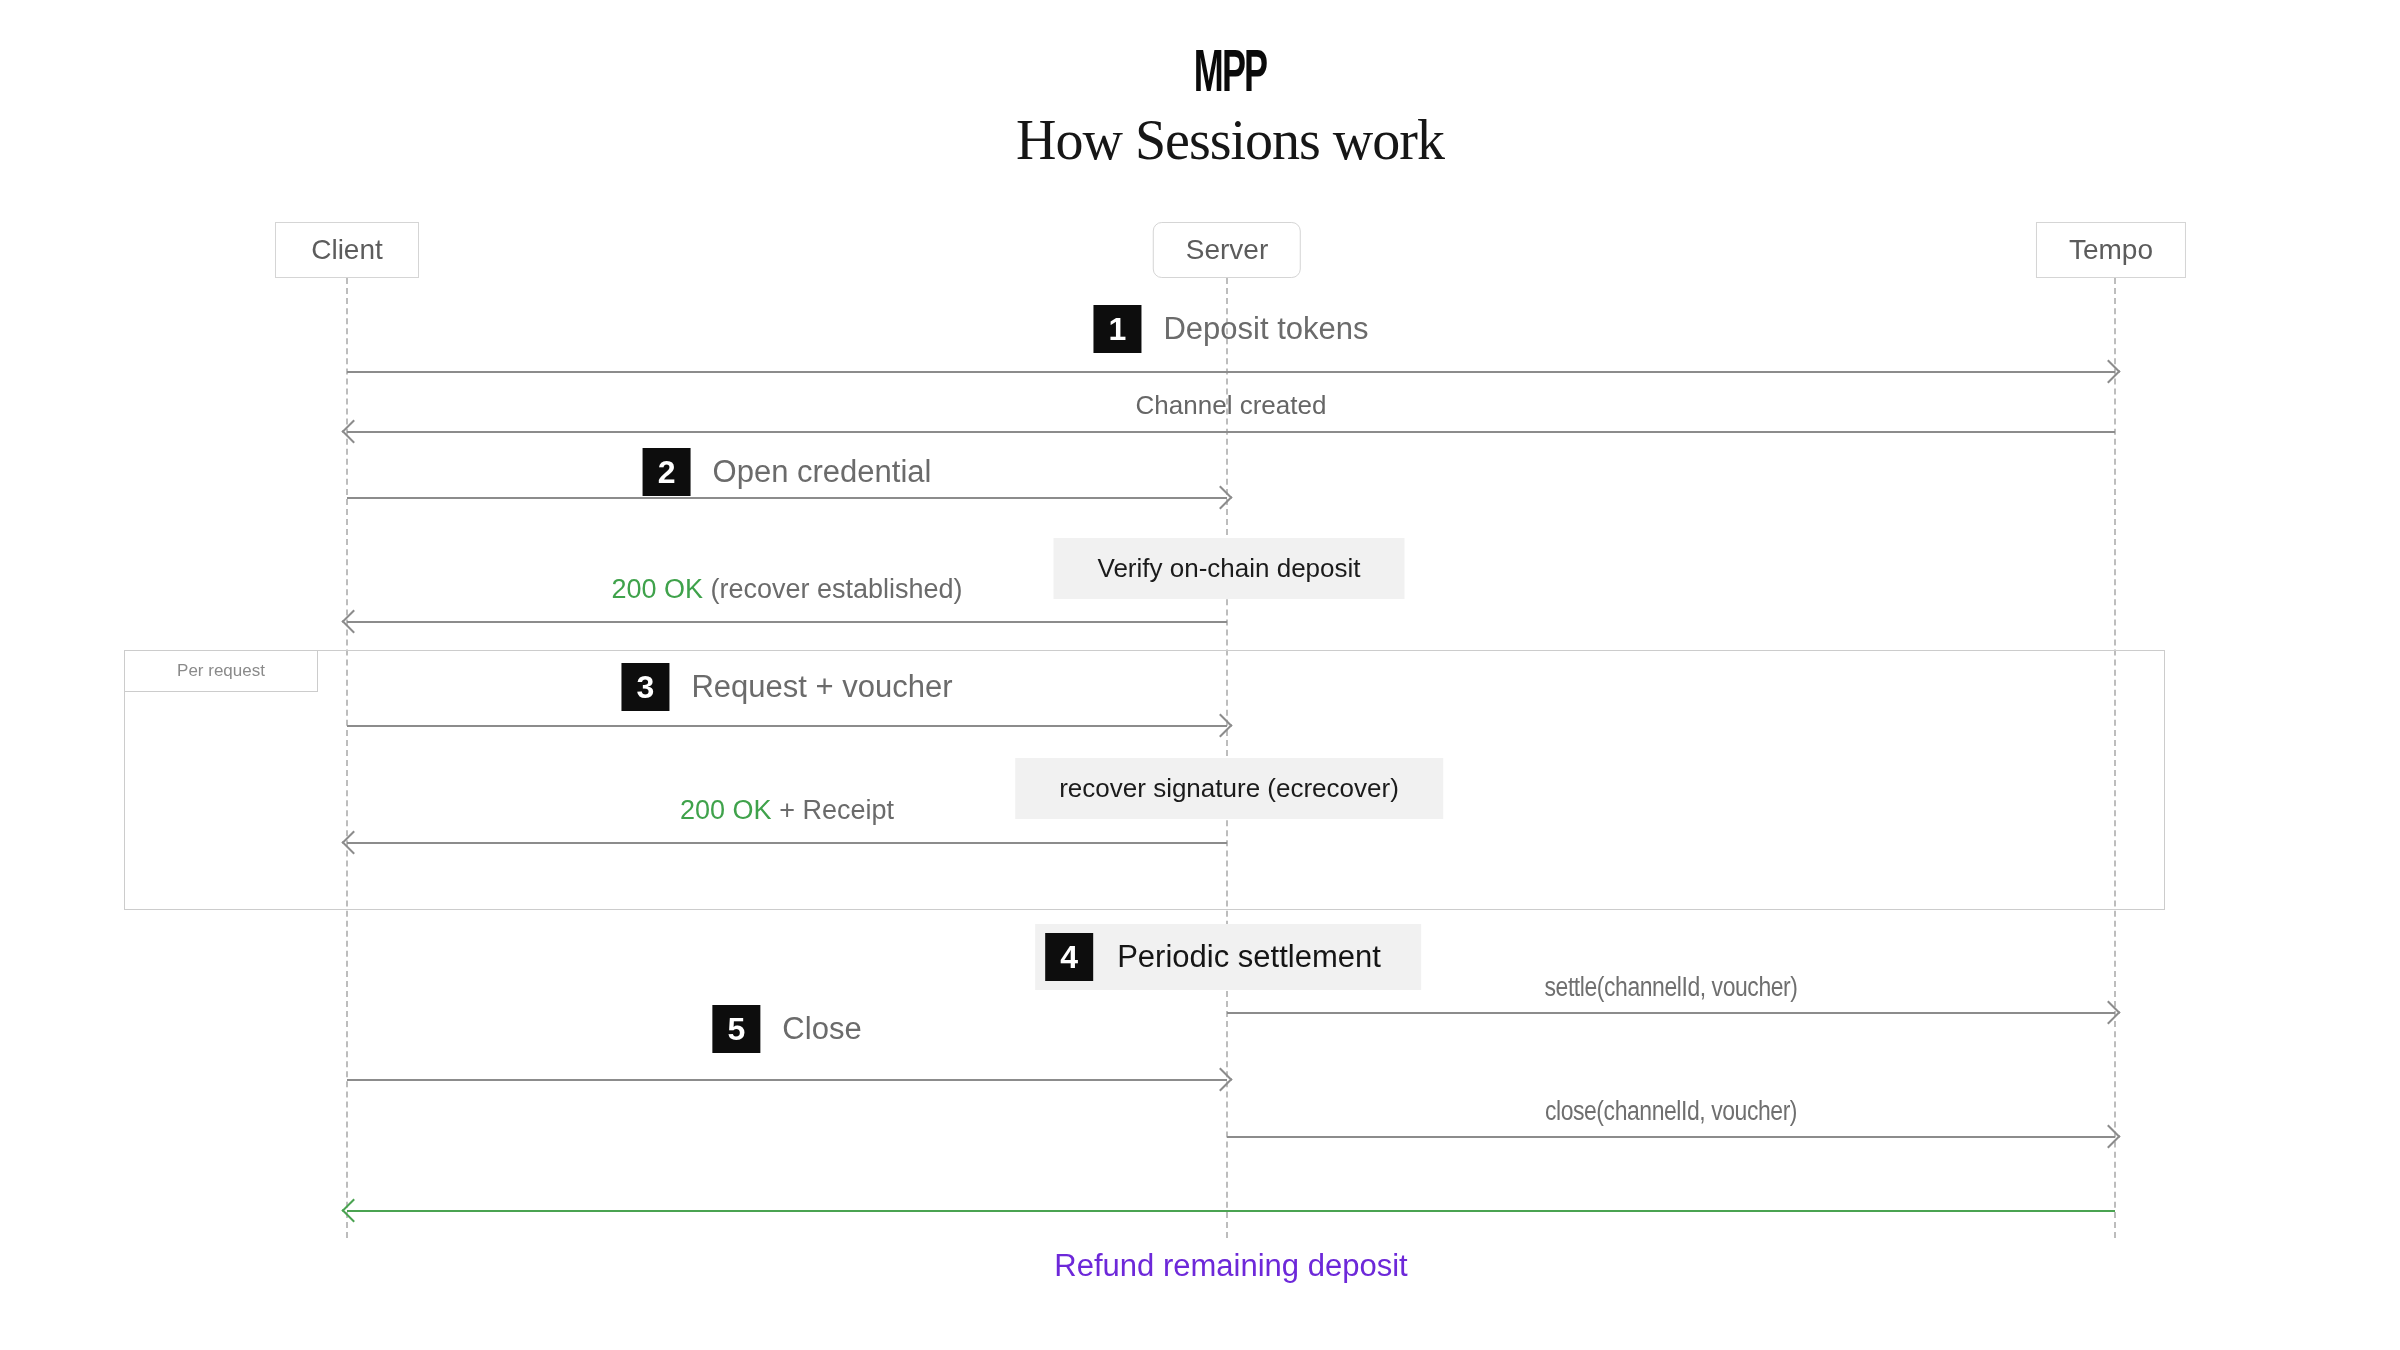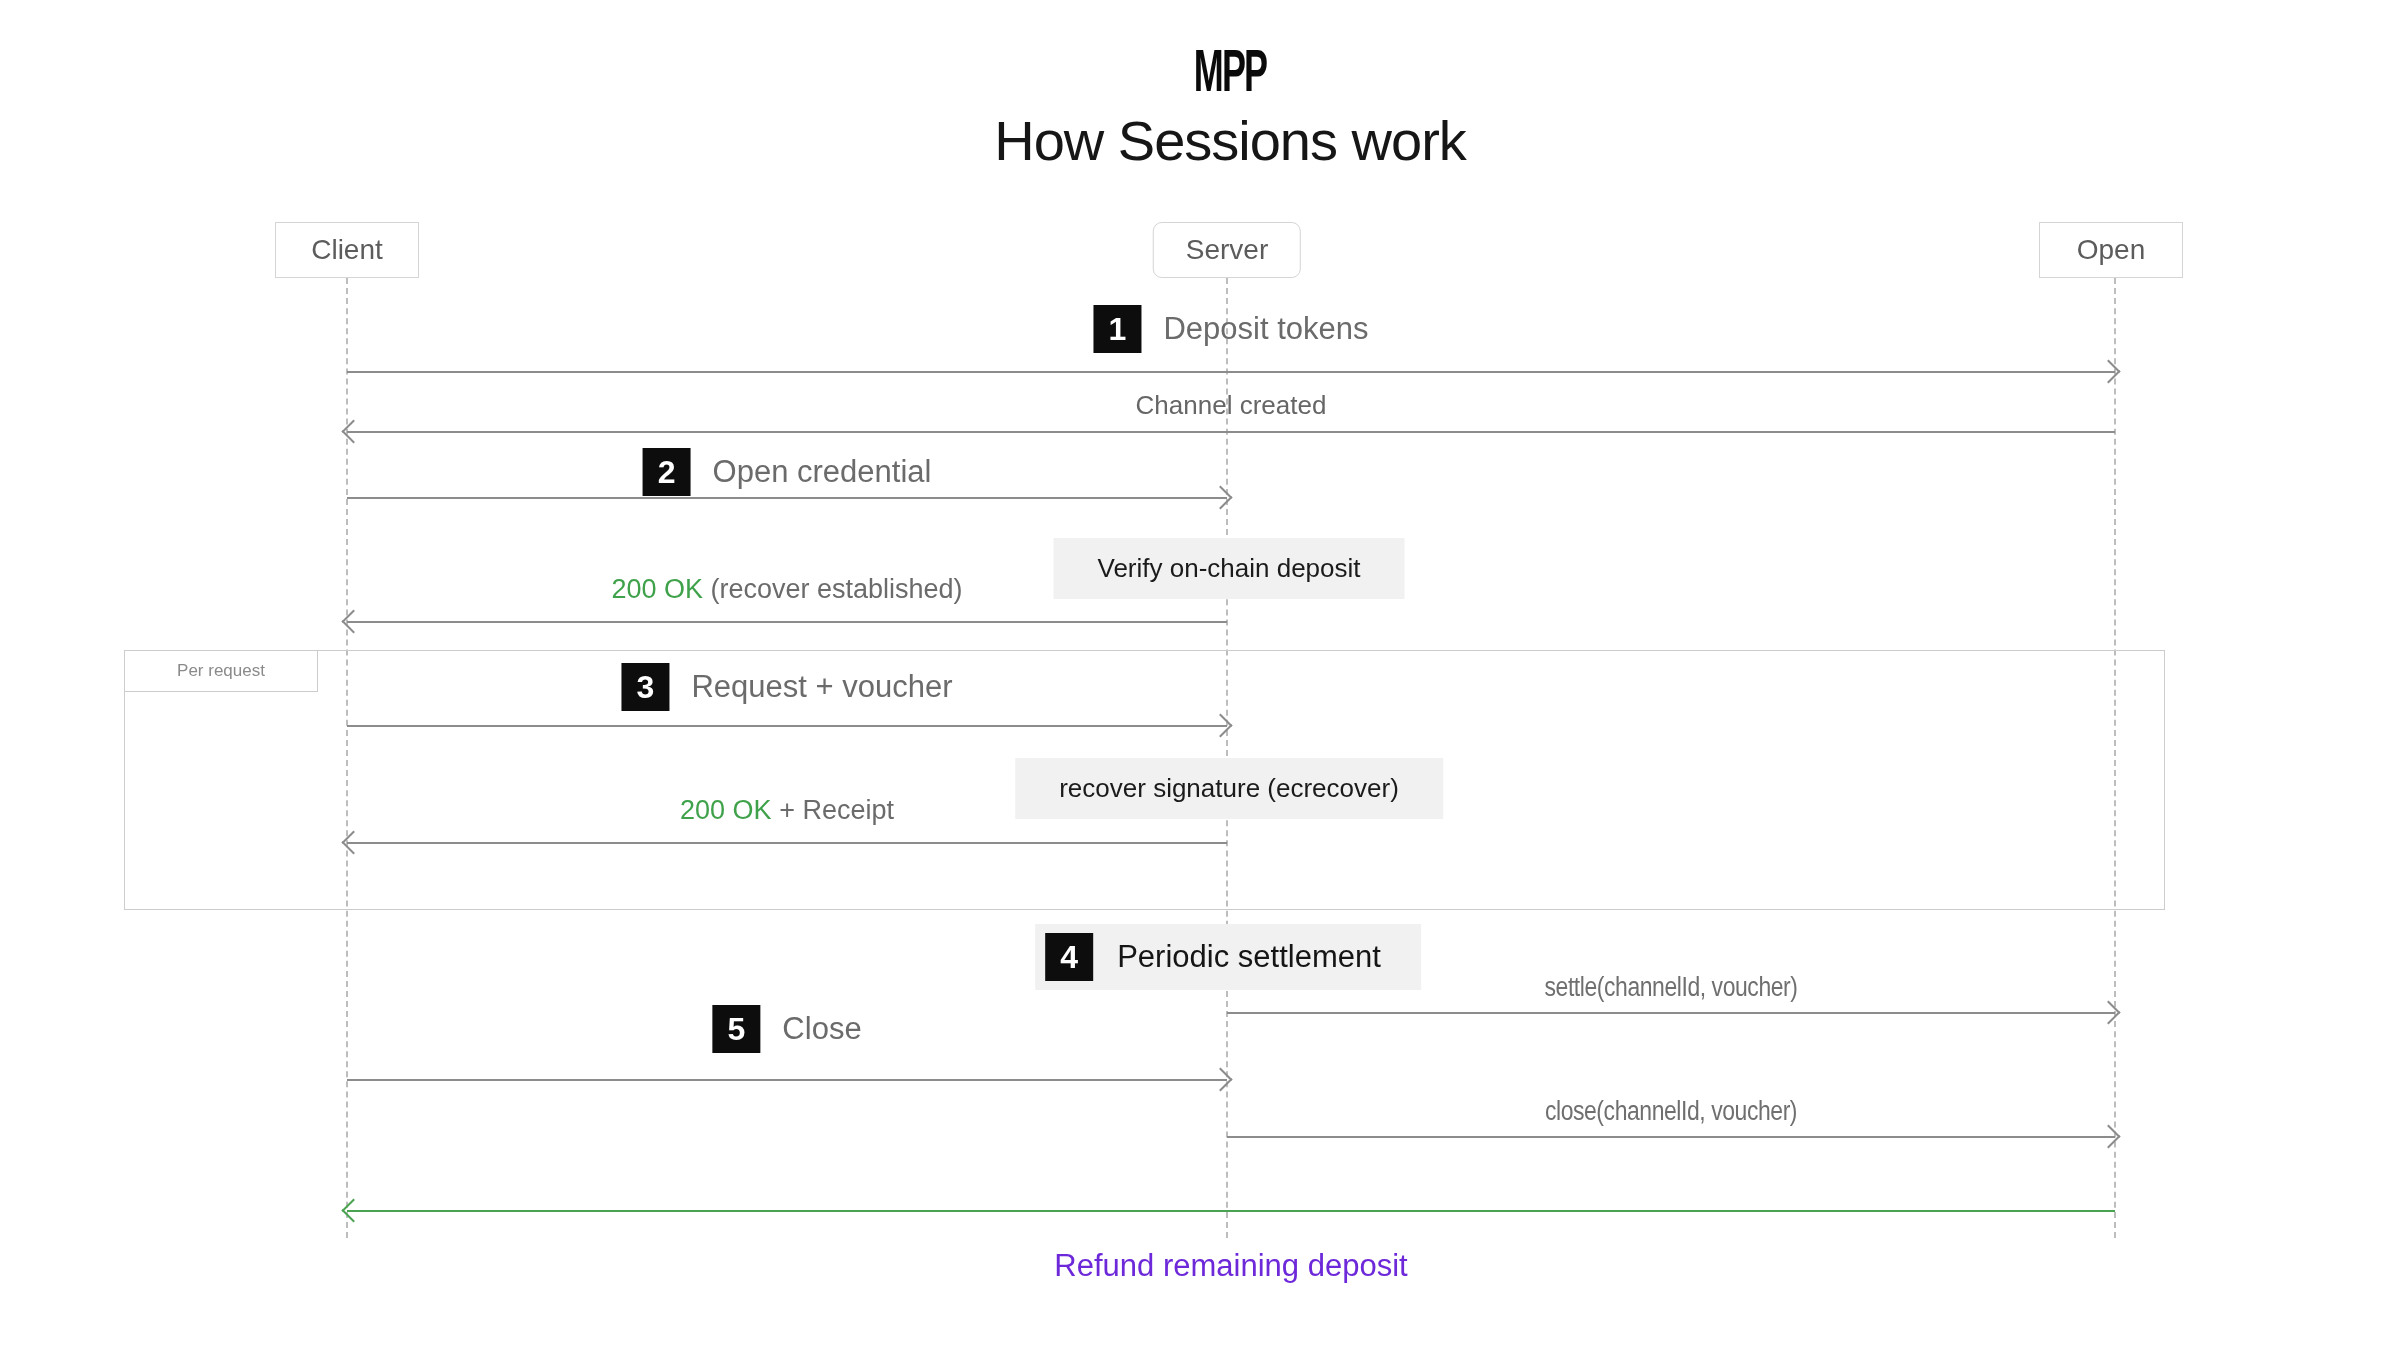--- a/index.html
+++ b/index.html
@@ -4,21 +4,21 @@
 <style>
   * { margin:0; padding:0; box-sizing:border-box; }
   html,body { width:2400px; height:1350px; background:#ffffff;
     font-family:"Liberation Sans", sans-serif; }
   .stage { position:relative; width:2400px; height:1350px; background:#fff; overflow:hidden;margin-left:30px; }
 
   
   .logo { position:absolute; left:1200px; top:36px; transform:translateX(-50%) scaleX(0.60);
     font-size:60px; font-weight:700; letter-spacing:-3px; color:#0a0a0a; white-space:nowrap; }
   .title { position:absolute; left:1200px; top:108px; transform:translateX(-50%);
-    font-size:56px; font-weight:500; letter-spacing:-1px; color:#161616; white-space:nowrap; }
+    font-size:56px; font-weight:500; letter-spacing:-1px; color:#161616; white-space:nowrap;font-family:Liberation Serif, serif; }
 
   
   .participant { position:absolute; top:222px; height:56px; min-width:144px;
     transform:translateX(-50%); background:#fff; border:1.5px solid #d5d5d5;
     color:#5c5c5c; font-size:28px; display:flex; align-items:center; justify-content:center;
     padding:0 32px; white-space:nowrap; }
   .lifeline { position:absolute; top:278px; height:960px; width:0;
     border-left:2px dashed #bdbdbd; }
 
   
@@ -65,21 +65,21 @@
 </head>
 <body>
 
 <div class="stage">
 
   <div class="logo">MPP</div>
   <div class="title">How Sessions work</div>
 
   <div class="participant" style="left:317px;">Client</div>
   <div class="participant" style="left:1197px;border-radius:9px;">Server</div>
-  <div class="participant" style="left:2081px;">Open</div>
+  <div class="participant" style="left:2081px;">Tempo</div>
 
   <div class="lifeline" style="left:316px;"></div>
   <div class="lifeline" style="left:1196px;"></div>
   <div class="lifeline" style="left:2084px;"></div>
 
   <div class="fragment" style="left:94px; top:650px; width:2041px; height:260px;"></div>
   <div class="fragment-label" style="left:94px; top:650px; width:194px; height:42px;">Per request</div>
 
   <div class="msg-label" style="left:1201px; top:305px;">
     <span class="badge">1</span>

